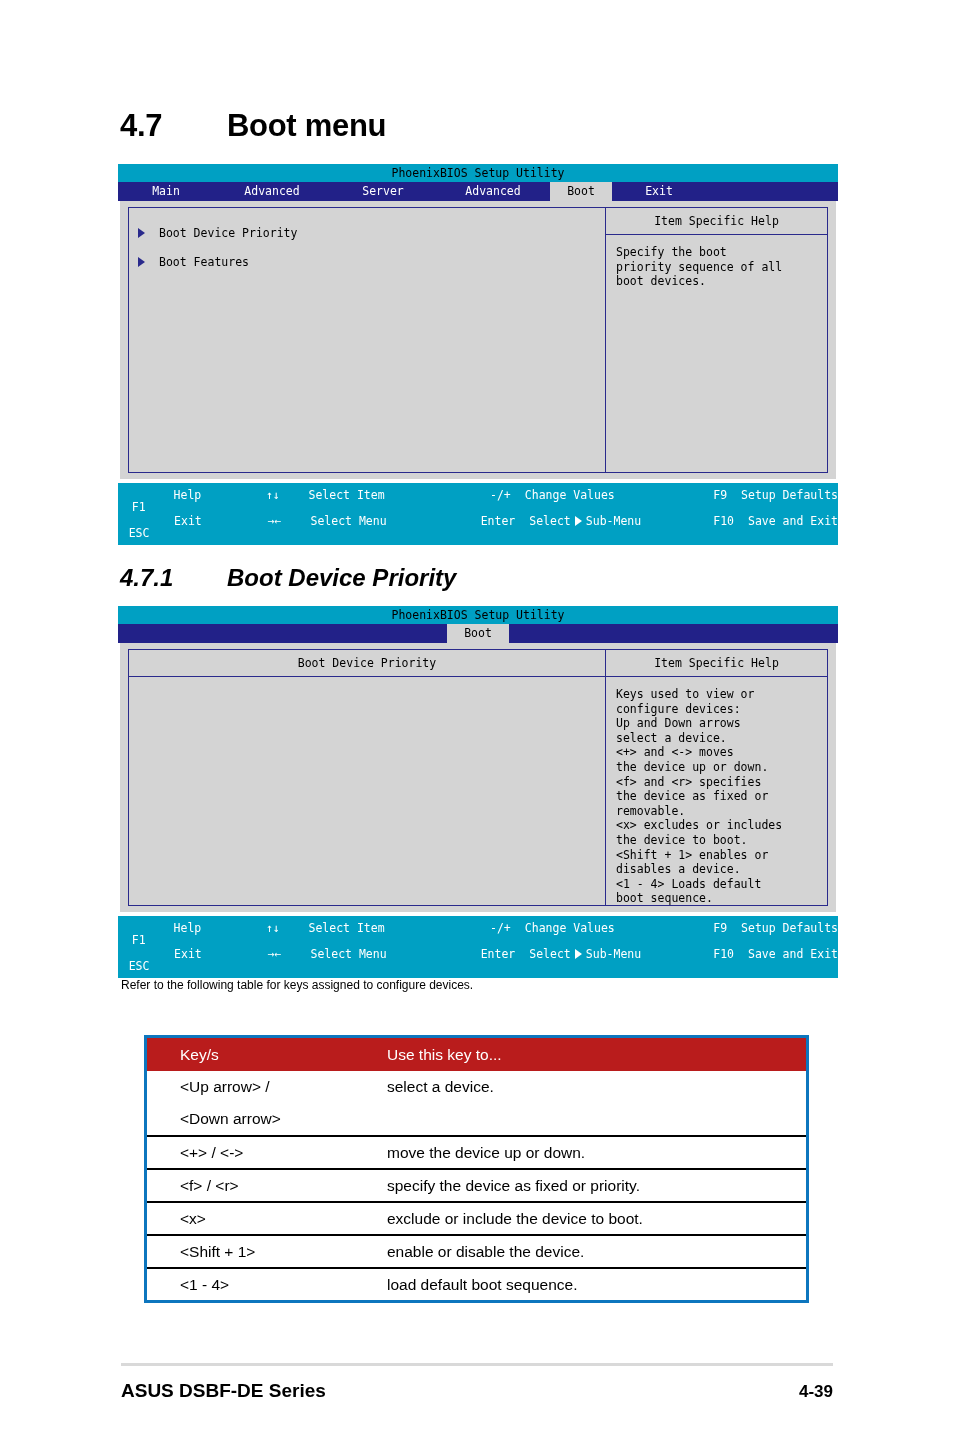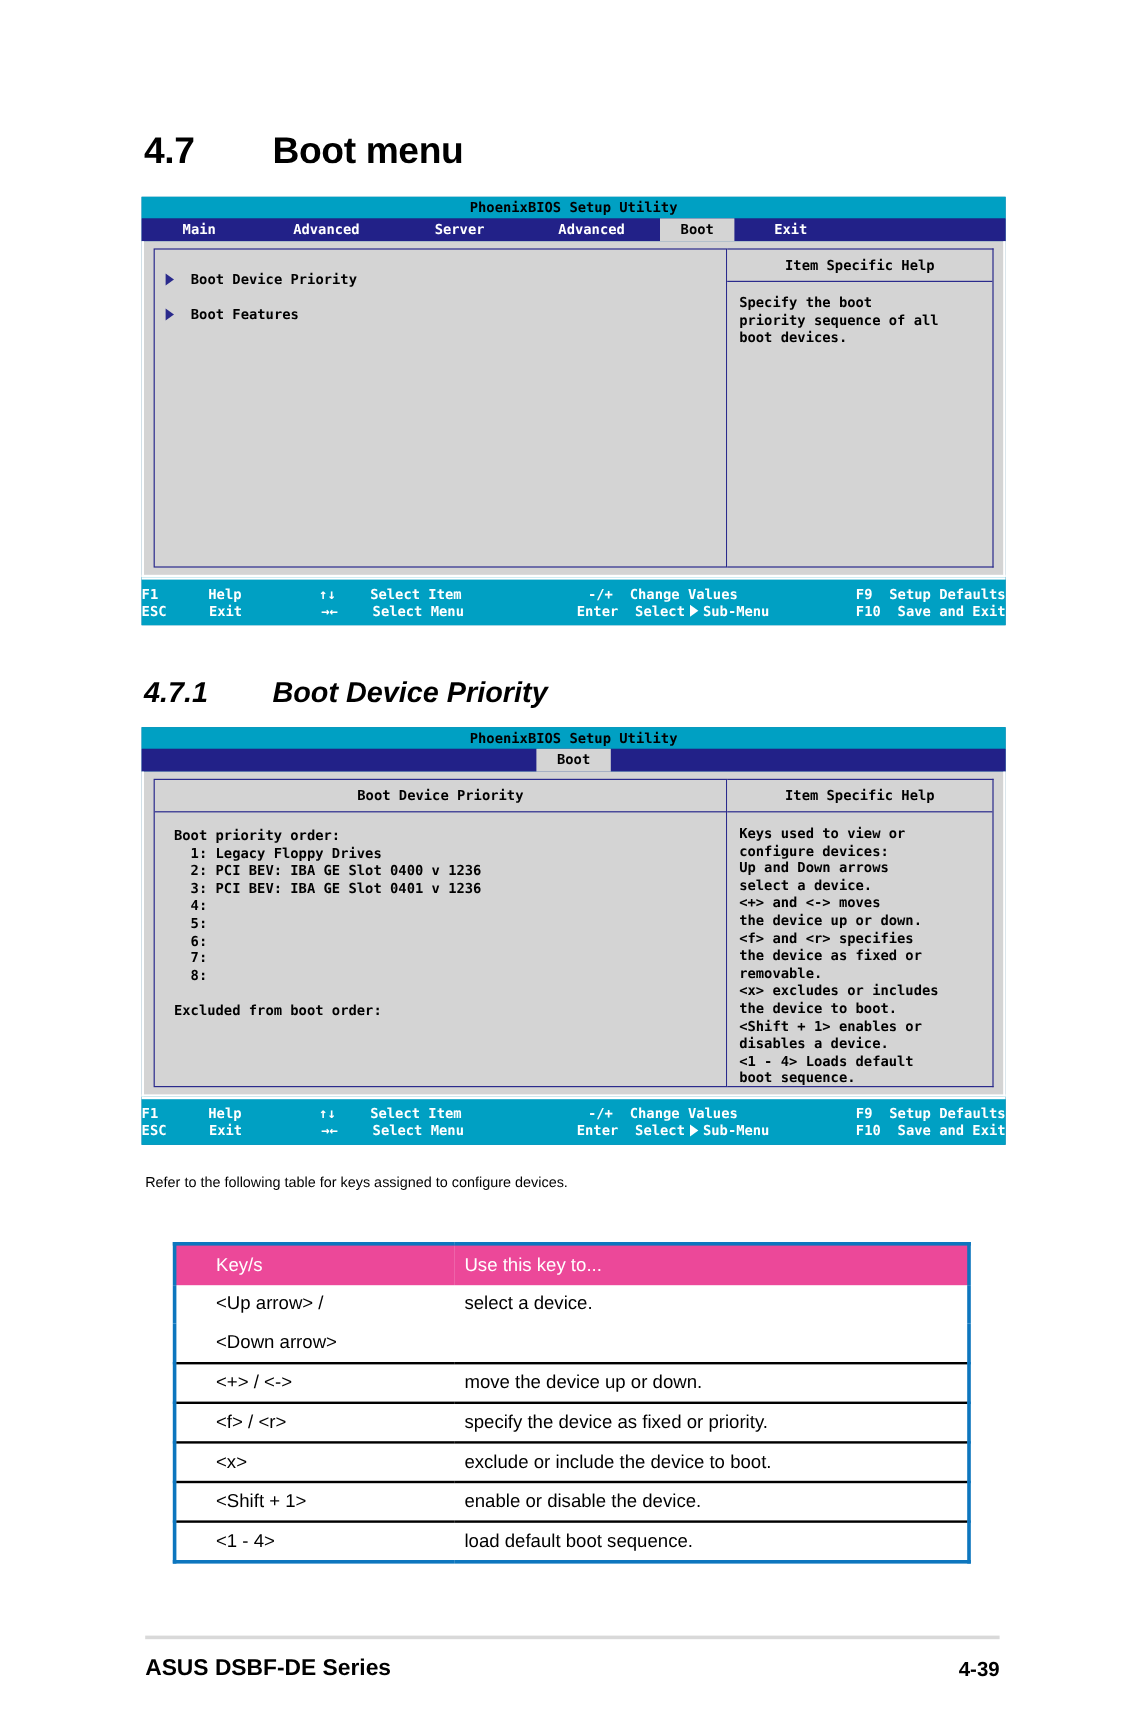--- a/index.html
+++ b/index.html
@@ -45,23 +45,23 @@
   }
   .h2 .num { display: inline-block; width: 107px; }
 
   
   .bios {
     position: absolute;
     left: 118px;
     width: 720px;
     font-family: "DejaVu Sans Mono", "Liberation Mono", monospace;
     font-size: 11.5px;
-    font-weight: bold;
+    font-weight: normal;
     color: #000;
-    background: #0369a1;
+    background: #404040;
   }
   .bios-title {
     background: #00a0c3;
     color: #000;
     text-align: center;
     line-height: 18px;
     height: 18px;
     font-size: 11.5px;
   }
   .bios-menubar {
@@ -158,21 +158,21 @@
     color: #ffffff;
     border-top: 2px solid #ffffff;
     padding: 5px 0 5px 0;
   }
   .bios-foot .frow {
     display: flex;
     line-height: 14px;
     font-size: 11.5px;
     white-space: pre;
   }
-  .fk  { width: 44px; text-align: left; }
+  .fk  { width: 44px; text-align: center; margin-top: 12px; }
   .fv1 { width: 80px; padding-left: 14px; }
   .far { width: 50px; text-align: center; letter-spacing: 0px; }
   .fv2 { width: 152px; padding-left: 12px; }
   .fk2 { width: 62px; text-align: right; }
   .fv3 { width: 166px; padding-left: 14px; position: relative; }
   .fk3 { width: 48px; text-align: right; }
   .fv4 { padding-left: 14px; }
   .submenu-tri {
     display: inline-block;
     width: 0; height: 0;
@@ -197,21 +197,21 @@
     position: absolute;
     left: 144px;
     top: 1019px;
     width: 665px;
     border-collapse: collapse;
     border: 3px solid #0d76be;
     background: #ffffff;
     font-size: 15.5px;
   }
   .keytable th {
-    background: #ec4899;
+    background: #b91c1c;
     color: #ffffff;
     font-weight: normal;
     text-align: left;
     height: 33px;
     padding: 0 0 0 0;
     border: none;
   }
   .keytable th.c1 { padding-left: 33px; width: 198px; }
   .keytable th.c2 { padding-left: 8px; }
   .keytable td {
@@ -328,31 +328,20 @@
 
     <div class="bios-menubar">
       <div class="spacer"></div>
       <div class="mi active" style="width:62px;">Boot</div>
       <div class="spacer"></div>
     </div>
 
     <div class="bios-body" style="height:271px;">
       <div class="bios-left">
         <div class="bdp-title">Boot Device Priority</div>
-        <div class="bdp-body">Boot priority order:
-  1: Legacy Floppy Drives
-  2: PCI BEV: IBA GE Slot 0400 v 1236
-  3: PCI BEV: IBA GE Slot 0401 v 1236
-  4:
-  5:
-  6:
-  7:
-  8:
-
-Excluded from boot order:</div>
       </div>
       <div class="bios-right">
         <div class="help-title">Item Specific Help</div>
         <div class="help-body">Keys used to view or
 configure devices:
 Up and Down arrows
 select a device.
 &lt;+&gt; and &lt;-&gt; moves
 the device up or down.
 &lt;f&gt; and &lt;r&gt; specifies

